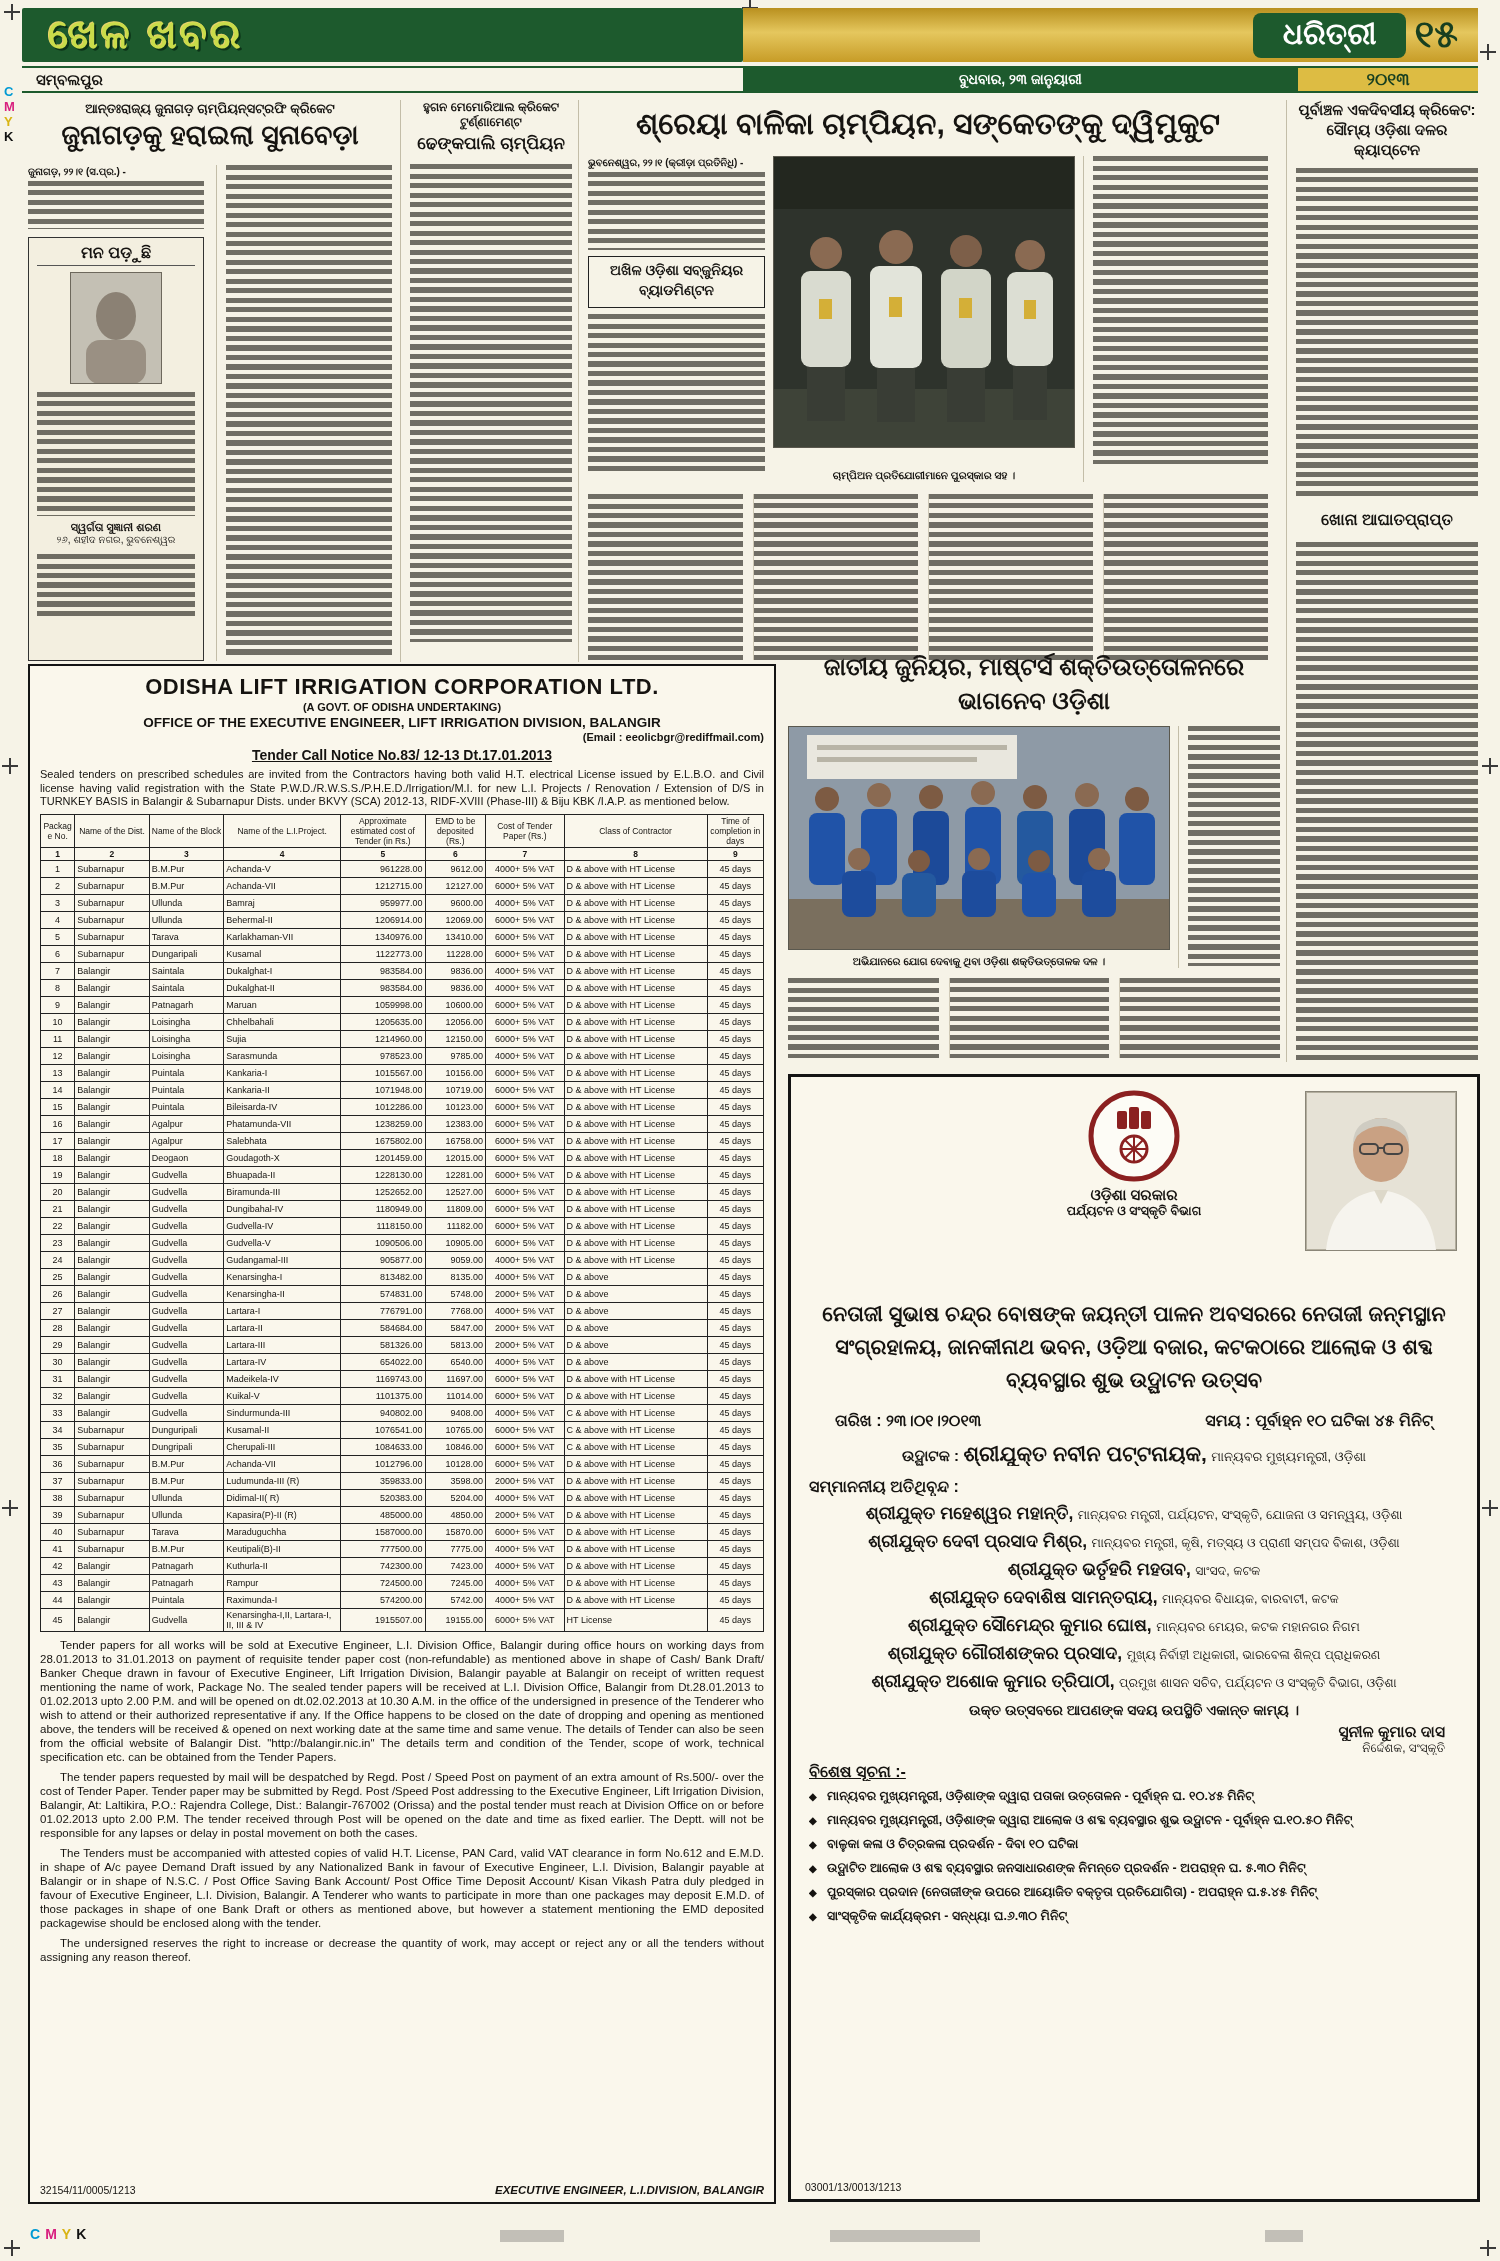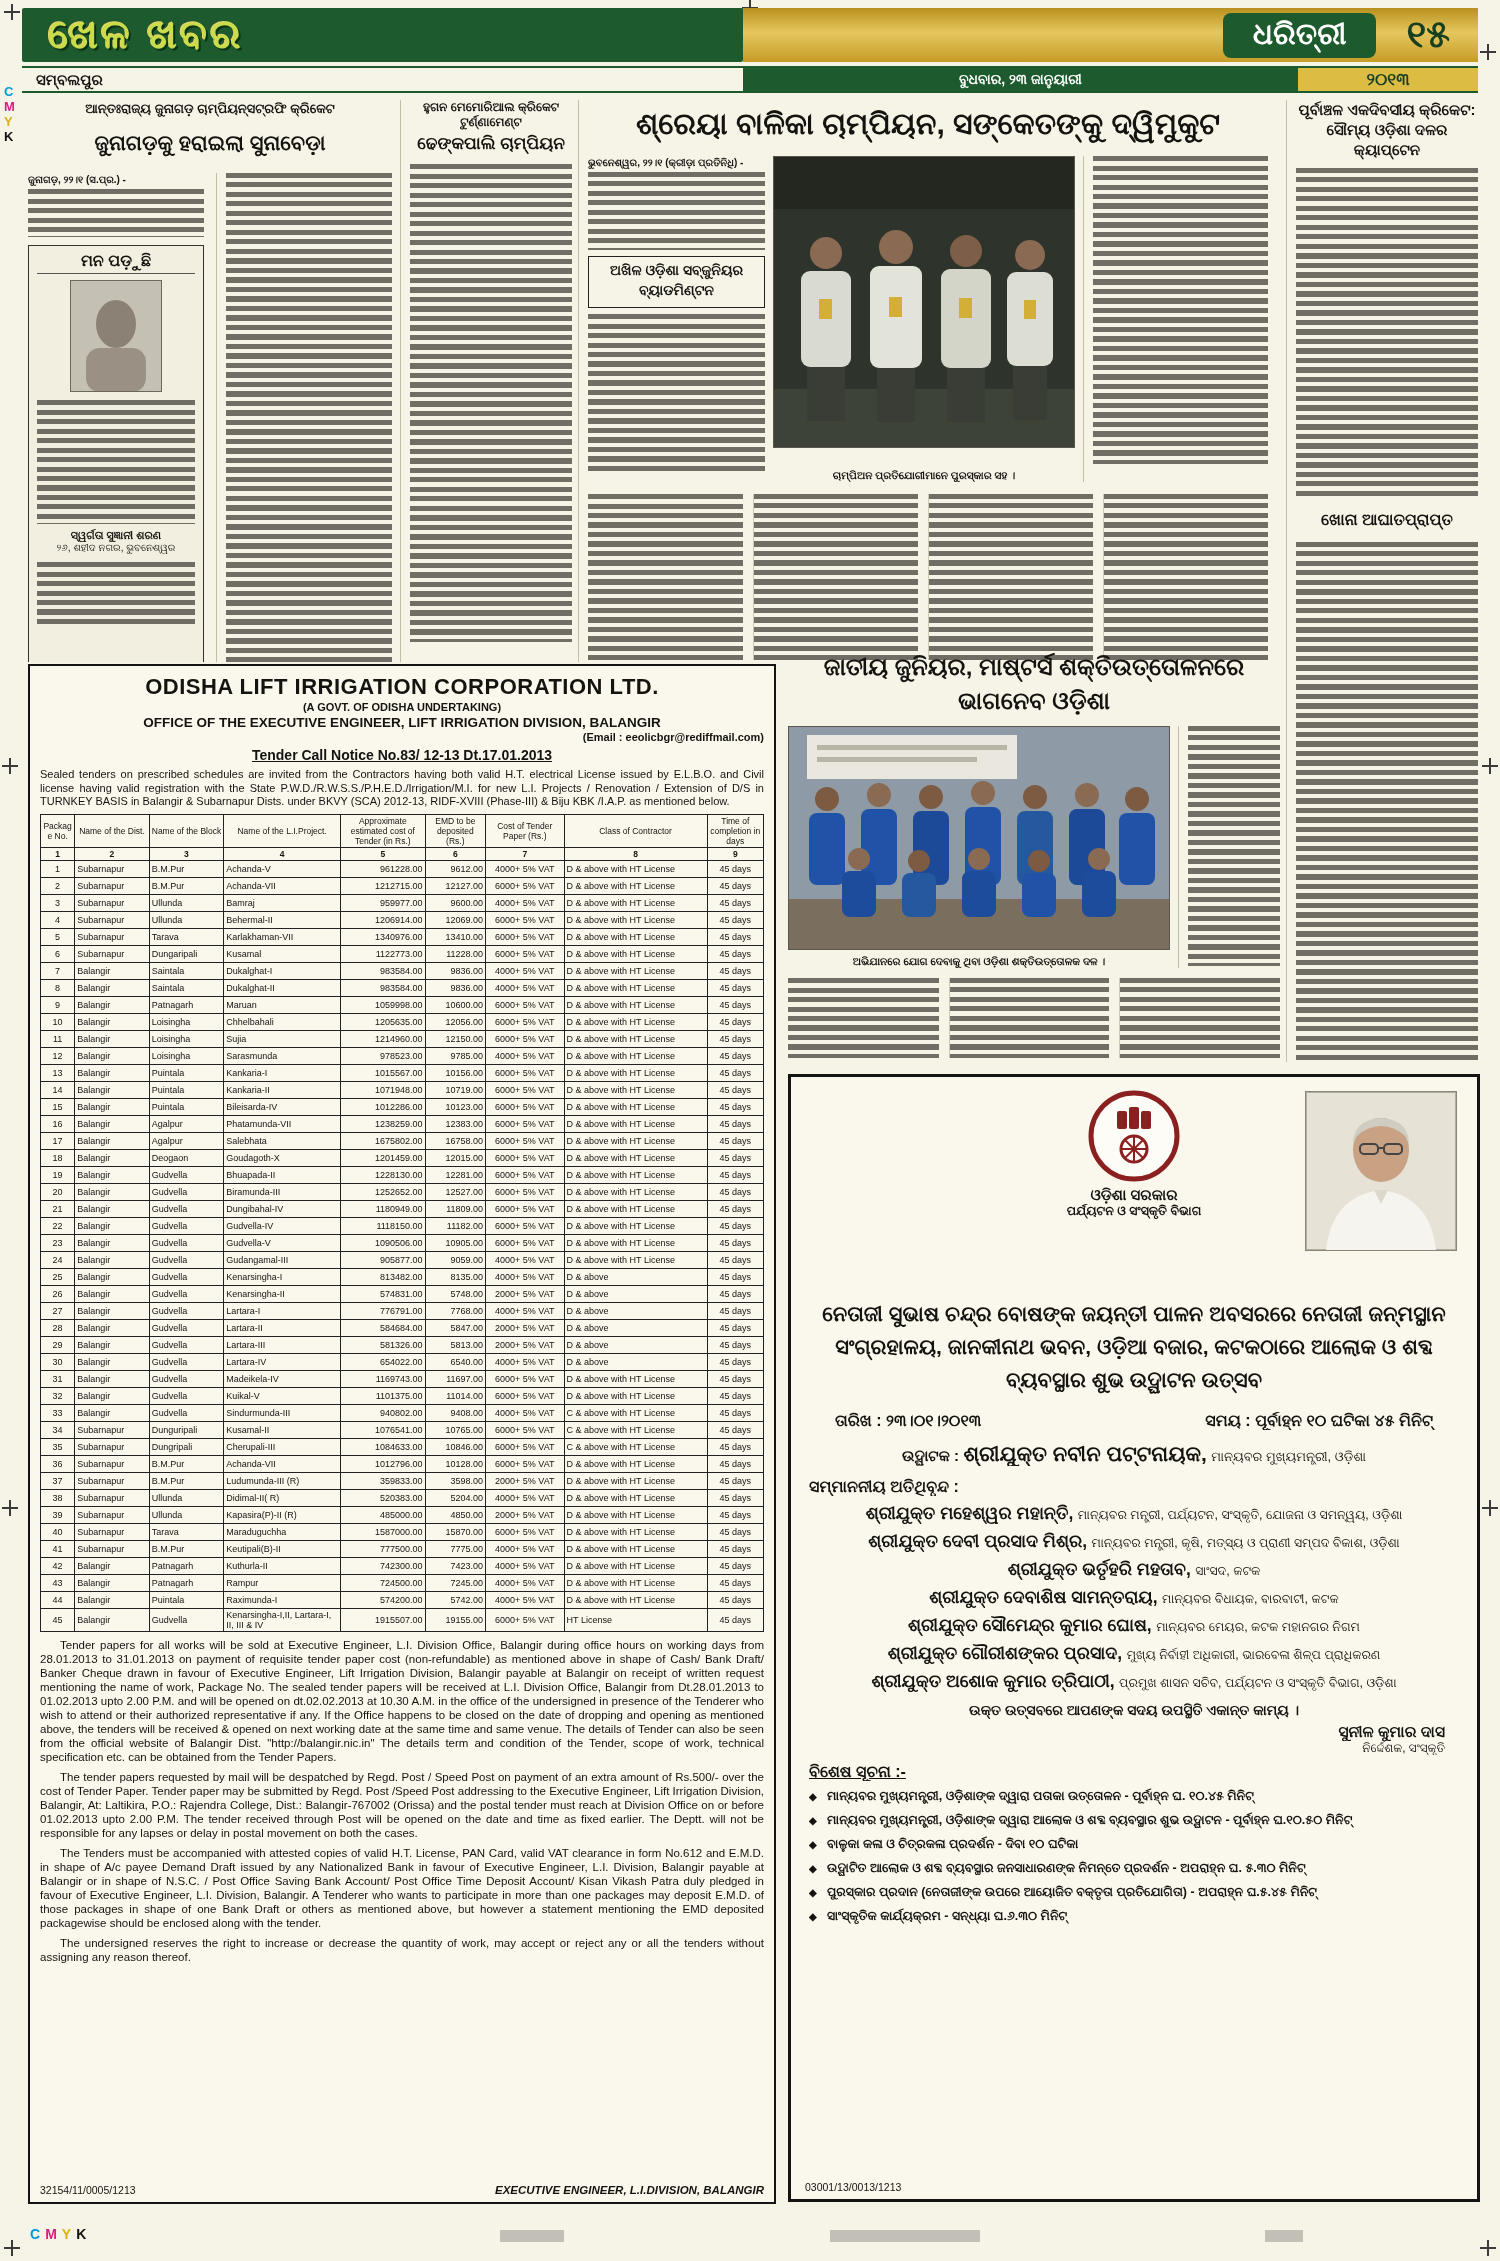--- a/index.html
+++ b/index.html
@@ -14,21 +14,21 @@
   .regmark::after  { left:0; top:7px; width:16px; height:2px; }
   .cmyk-v { position:absolute; left:4px; top:84px; display:flex; flex-direction:column; font-weight:bold; font-size:13px; line-height:15px; }
   .cmyk-h { position:absolute; left:30px; top:2226px; font-weight:bold; font-size:14px; letter-spacing:3px; display:flex; gap:2px; }
   .ink-c{color:#009ad4;} .ink-m{color:#d81f7f;} .ink-y{color:#d9b413;} .ink-k{color:#111;}
   .scanbar { position:absolute; height:12px; background:#b5b2ab; opacity:.8; }
 
   
   .masthead { position:absolute; left:22px; top:8px; width:1456px; height:54px; display:flex; }
   .mast-left { width:49.5%; background:#1d5a2d; display:flex; align-items:center; padding-left:26px; overflow:hidden; border-radius:2px; }
   .mast-title { font-size:40px; font-weight:bold; color:#c9dc4a; letter-spacing:3px; text-shadow:2px 2px 0 #0c3318, -1px -1px 0 #e8d26a; white-space:nowrap; }
-  .mast-right { flex:1; background:linear-gradient(180deg,#b9901f 0%, #e5c75e 45%, #c79c27 100%); display:flex; align-items:center; justify-content:flex-end; gap:30px; padding-right:28px; overflow:hidden; }
+  .mast-right { flex:1; background:linear-gradient(180deg,#b9901f 0%, #e5c75e 45%, #c79c27 100%); display:flex; align-items:center; justify-content:flex-end; gap:8px; padding-right:20px; overflow:hidden; }
   .brand-box { background:#1d5a2d; color:#ffffff; font-weight:bold; font-size:30px; line-height:1; padding:6px 30px 9px; border-radius:8px; white-space:nowrap; }
   .page-num { color:#173f20; font-size:38px; font-weight:bold; }
 
   .datebar { position:absolute; left:22px; top:66px; width:1456px; height:27px; display:flex; border-top:2px solid #1d5a2d; border-bottom:2px solid #1d5a2d; }
   .db-loc { width:49.5%; display:flex; align-items:center; padding-left:14px; font-weight:bold; font-size:15px; background:#f6f3e7; }
   .db-date { flex:1; background:#1d5a2d; color:#fff; display:flex; align-items:center; justify-content:center; font-weight:bold; font-size:14px; overflow:hidden; }
   .db-year { width:180px; background:#ddbc43; color:#173f20; display:flex; align-items:center; justify-content:center; font-weight:bold; font-size:17px;text-align:right; }
 
   
   .blk { position:absolute; overflow:hidden; }
@@ -139,21 +139,21 @@
   </header>
 
   <div class="datebar">
     <div class="db-loc">ସମ୍ବଲପୁର</div>
     <div class="db-date">ବୁଧବାର, ୨୩ ଜାନୁୟାରୀ</div>
     <div class="db-year">୨୦୧୩</div>
   </div>
 
   <section class="blk" style="left:28px;top:100px;width:364px;height:562px">
     <div class="kicker">ଆନ୍ତଃରାଜ୍ୟ ଜୁନାଗଡ଼ ଚାମ୍ପିୟନ୍ସଟ୍ରଫି କ୍ରିକେଟ</div>
-    <div class="hl" style="font-size:21px;line-height:36px;height:40px;margin-top:8px">ଜୁନାଗଡ଼କୁ ହରାଇଲା ସୁନାବେଡ଼ା</div>
+    <div class="hl" style="font-size:27px;line-height:36px;height:40px;margin-top:0">ଜୁନାଗଡ଼କୁ ହରାଇଲା ସୁନାବେଡ଼ା</div>
     <div style="display:flex;gap:12px;margin-top:8px">
       <div style="width:176px">
         <div class="dateline">ଜୁନାଗଡ଼, ୨୨।୧ (ସ.ପ୍ର.) -</div>
         <div class="gk" style="height:48px;margin-top:3px"></div>
         <div class="memoriam" style="height:424px;margin-top:8px">
           <div class="mem-title">ମନ ପଡ଼ୁଛି</div>
           <div style="display:flex;justify-content:center">
             <svg width="92" height="112" viewBox="0 0 92 112">
               <rect width="92" height="112" fill="#c4c0b4"></rect>
               <ellipse cx="46" cy="44" rx="20" ry="24" fill="#8b8174"></ellipse>

